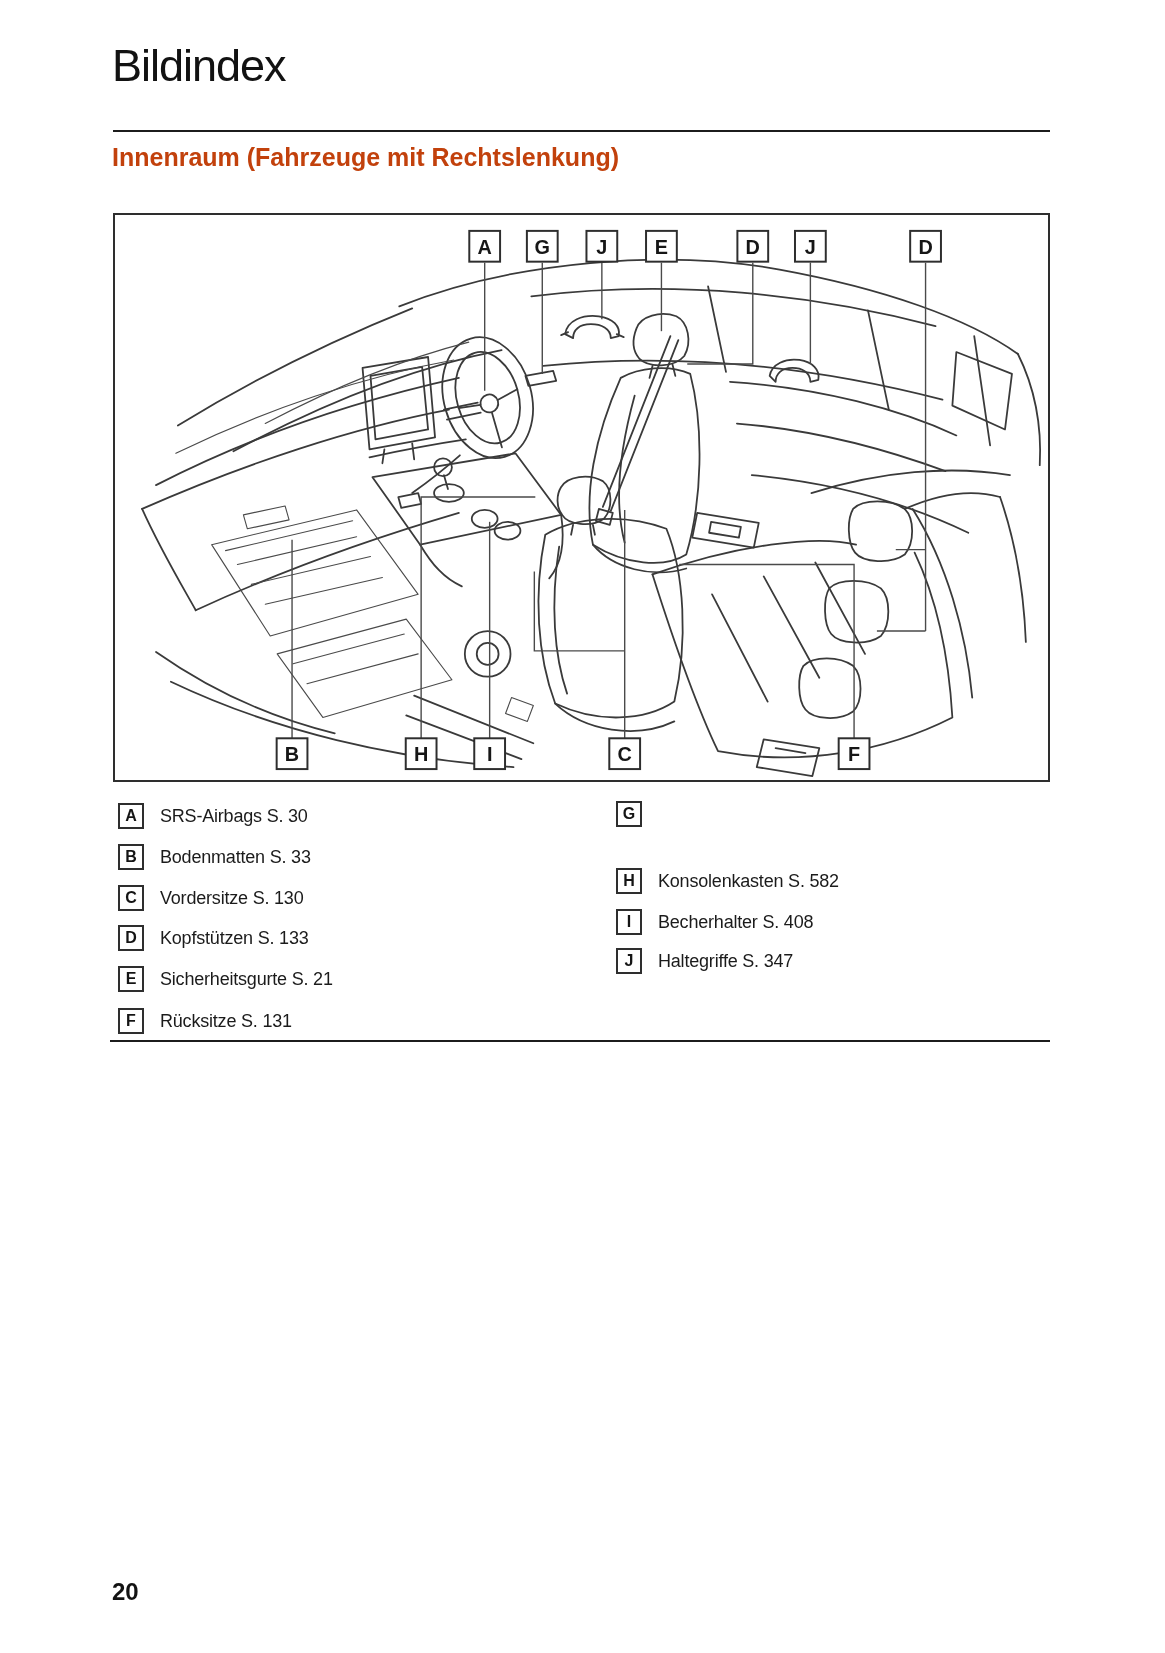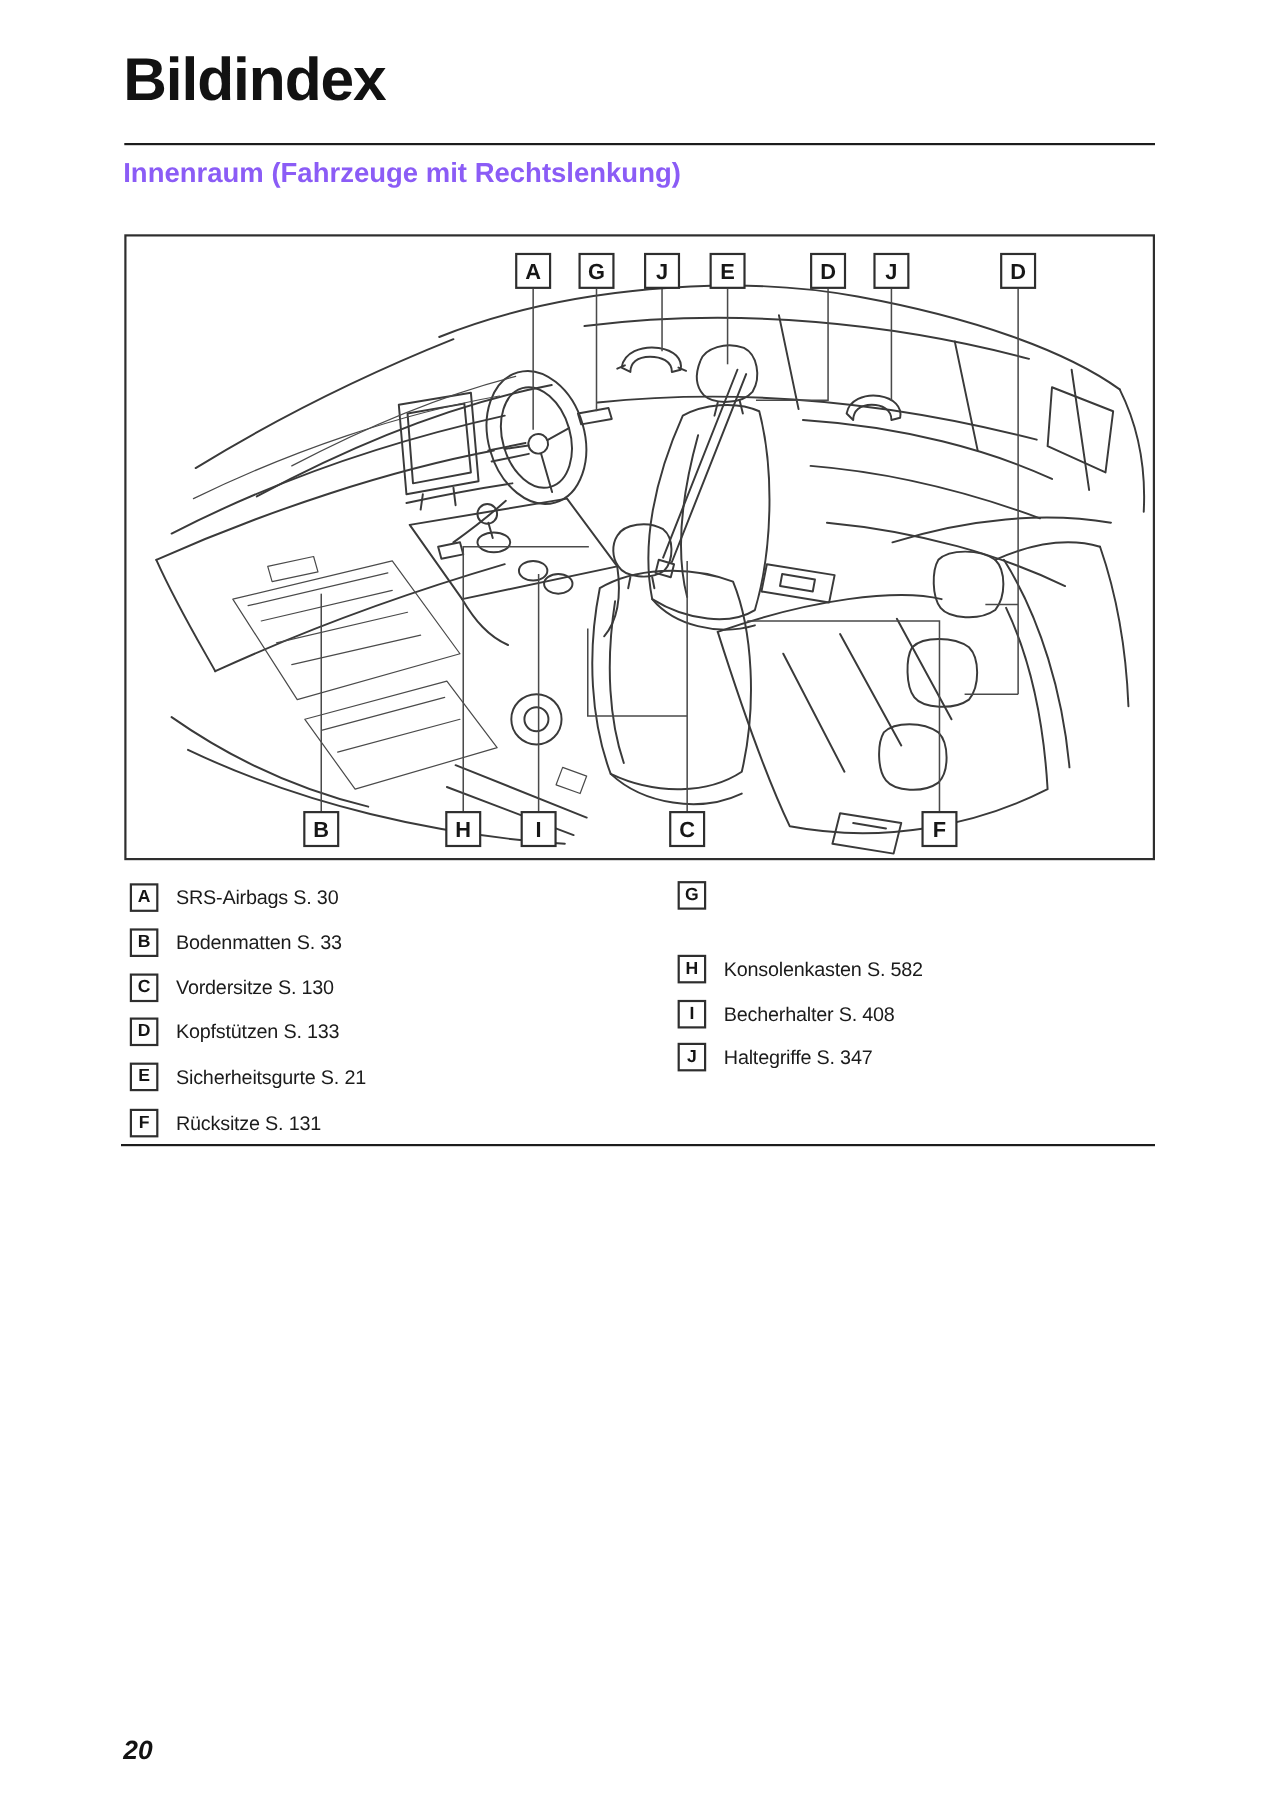--- a/index.html
+++ b/index.html
@@ -2,49 +2,49 @@
 <html><head>
 <meta charset="utf-8">
 <style>
   html,body{margin:0;padding:0;background:#ffffff;}
   body{
     width:1165px;height:1653px;position:relative;overflow:hidden;
     font-family:"Liberation Sans","DejaVu Sans",sans-serif;color:#1a1a1a;
   }
   .page-title{
     position:absolute;left:112px;top:40px;
-    font-size:55px;font-weight:700;letter-spacing:-1px;color:#121212;
+    font-size:45px;font-weight:400;letter-spacing:-1px;color:#121212;
   }
   .rule{position:absolute;background:#1c1c1c;height:2px;}
   .rule-top{left:113px;top:130px;width:937px;}
   .rule-bottom{left:110px;top:1040px;width:940px;}
   .section-title{
     position:absolute;left:112px;top:143px;
-    font-size:25px;font-weight:700;color:#8b5cf6;
+    font-size:25px;font-weight:700;color:#c2410c;
   }
   .diagram-frame{
     position:absolute;left:113px;top:213px;width:937px;height:569px;
     border:2px solid #2e2e2e;box-sizing:border-box;background:#fff;
   }
   .diagram-frame svg{position:absolute;left:0;top:0;}
   .cl-letter{font:700 20px "Liberation Sans","DejaVu Sans",sans-serif;fill:#161616;}
   .legend-item{position:absolute;display:flex;align-items:flex-start;}
   .legend-box{
     width:26px;height:26px;border:2px solid #2e2e2e;box-sizing:border-box;
     display:flex;align-items:center;justify-content:center;flex:0 0 26px;
     font-size:16px;font-weight:700;color:#141414;background:#fff;margin-top:2px;
   }
   .legend-text{
     margin-left:16px;font-size:18px;line-height:30px;color:#1b1b1b;
     letter-spacing:-0.2px;
   }
   .legend-right .legend-text{max-width:345px;}
   .page-number{
     position:absolute;left:112px;top:1578px;
-    font-size:24px;font-weight:800;color:#121212;font-style:italic;
+    font-size:24px;font-weight:800;color:#121212;
   }
 </style>
 </head>
 <body>
 
 <div class="page-title">Bildindex</div>
 <div class="rule rule-top"></div>
 <div class="section-title">Innenraum (Fahrzeuge mit Rechtslenkung)</div>
 
 <div class="diagram-frame">

